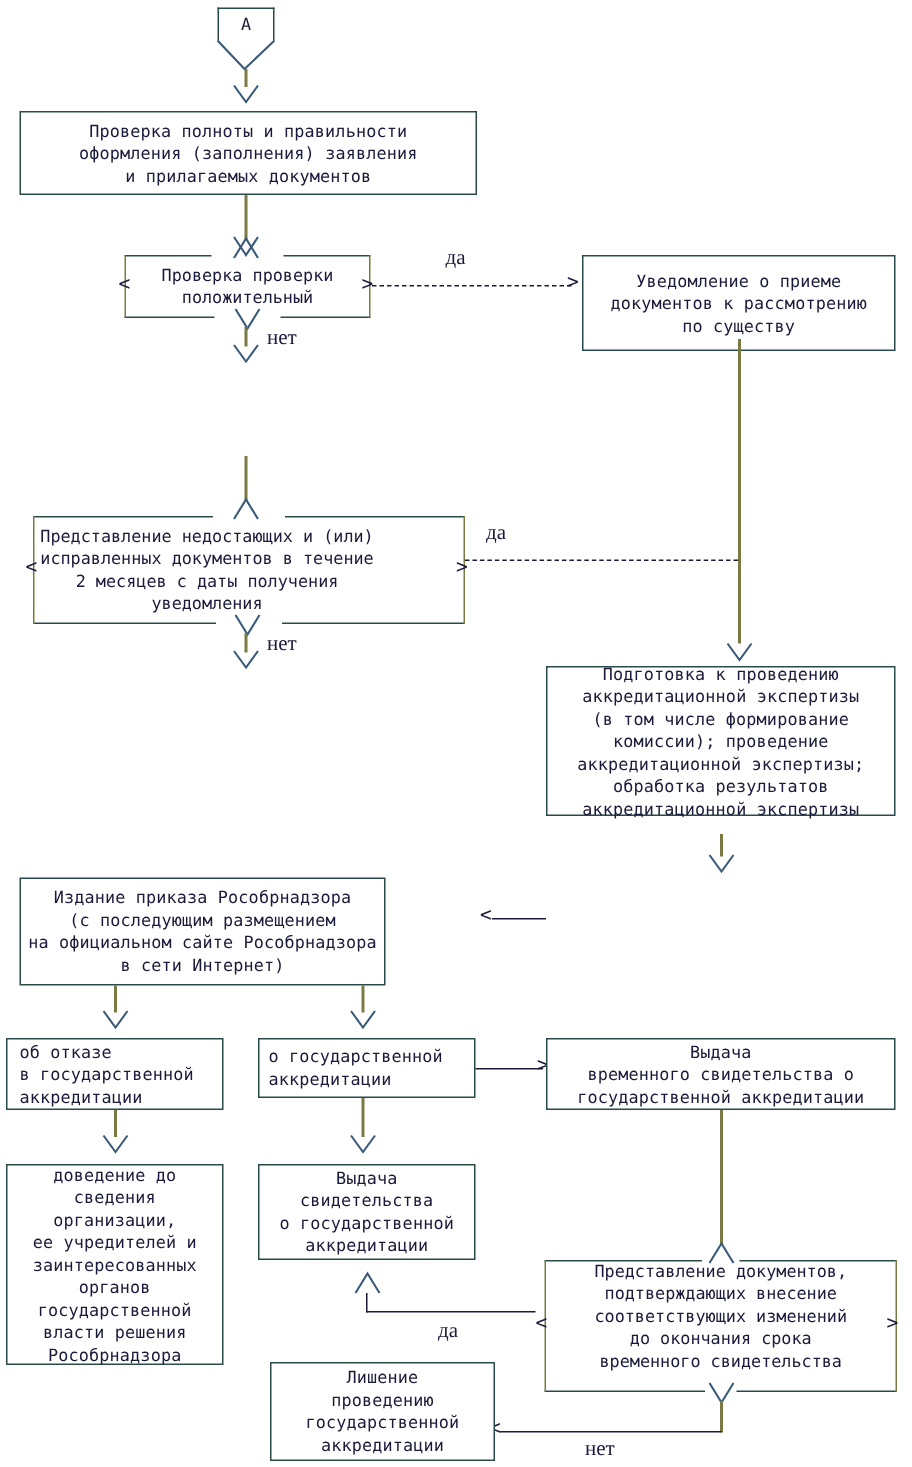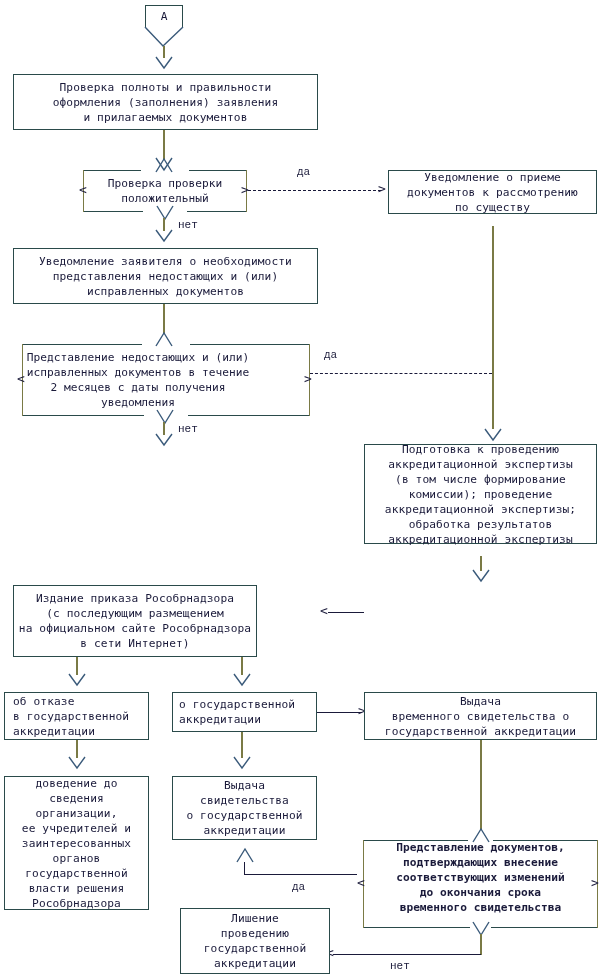--- a/index.html
+++ b/index.html
@@ -89,22 +89,22 @@
     position: absolute;
     font-family: "DejaVu Sans Mono", "Liberation Mono", monospace;
     font-size: 14px;
     line-height: 14px;
     color: #3a5a7a;
     user-select: none;
   }
   .glyph.dark { color: #1a1a3a; }
   .label {
     position: absolute;
-    font-family: Liberation Mono, monospace;
-    font-size: 11px;
+    font-family: Liberation Serif, serif;
+    font-size: 14px;
     line-height: 13px;
     color: #1a1a3a;
     white-space: nowrap;
   }
   
   .ah { position: absolute; }
 </style>
 </head>
 <body>
 
@@ -154,32 +154,29 @@
   <svg class="ah" style="left:155px; top:205px;" width="20" height="16" viewBox="0 0 20 16">
     <path d="M2 1 L10 14 L18 1" fill="none" stroke="#3a5a7a" stroke-width="1.4"></path>
   </svg>
 
   <div class="dline" style="left:248px; top:190px; width:133px;"></div>
   <span class="glyph dark" style="left:378px; top:182px; font-size:13px;">&gt;</span>
   <span class="label" style="left:297px; top:166px;">да</span>
 
   <span class="label" style="left:178px; top:219px;">нет</span>
 
-  <div class="box" style="left:388px; top:170px; width:209px; height:44px;">Уведомление о приеме
+  <div class="box" style="left:388px; top:170px; width:209px; height:64px;">Уведомление о приеме
 документов к рассмотрению
 по существу</div>
 
   <div class="vline" style="left:163px; top:218px; width:2px; height:13px;"></div>
   <svg class="ah" style="left:155px; top:229px;" width="18" height="14" viewBox="0 0 18 14">
     <path d="M1 1 L9 12 L17 1" fill="none" stroke="#3a5a7a" stroke-width="1.4"></path>
   </svg>
 
-  <div class="box" style="left:13px; top:248px; width:305px; height:56px;">Уведомление заявителя о необходимости
-представления недостающих и (или)
-исправленных документов</div>
 
   <div class="vline" style="left:163px; top:304px; width:2px; height:30px;"></div>
   <svg class="ah" style="left:154px; top:331px;" width="20" height="16" viewBox="0 0 20 16">
     <path d="M2 15 L10 2 L18 15" fill="none" stroke="#3a5a7a" stroke-width="1.4"></path>
   </svg>
 
   <div style="position:absolute; left:22px; top:344px; width:288px; height:72px;">
     <div class="dedge h" style="left:0; top:0; width:120px;"></div>
     <div class="dedge h" style="left:168px; top:0; width:120px;"></div>
     <div class="dedge h" style="left:0; top:71px; width:122px;"></div>
@@ -289,21 +286,21 @@
     <path d="M2 15 L10 2 L18 15" fill="none" stroke="#3a5a7a" stroke-width="1.4"></path>
   </svg>
 
   <div style="position:absolute; left:363px; top:840px; width:235px; height:88px;">
     <div class="dedge h" style="left:0; top:0; width:105px;"></div>
     <div class="dedge h" style="left:130px; top:0; width:105px;"></div>
     <div class="dedge h" style="left:0; top:87px; width:107px;"></div>
     <div class="dedge h" style="left:128px; top:87px; width:107px;"></div>
     <div class="dedge v" style="left:0; top:0; height:88px; background:#7a7a45;"></div>
     <div class="dedge v" style="left:234px; top:0; height:88px; background:#7a7a45;"></div>
-    <div class="decision" style="left:0; top:0; width:235px; height:75px; background:transparent;font-weight:bold;">
+    <div class="decision" style="left:0; top:0; width:235px; height:75px; background:transparent;">
       <span class="dbody">Представление документов,
 подтверждающих внесение
 соответствующих изменений
 до окончания срока
 временного свидетельства</span>
     </div>
     <span class="glyph dark" style="left:-6px; top:36px; font-size:13px;">&lt;</span>
     <span class="glyph dark" style="left:228px; top:36px; font-size:13px;">&gt;</span>
   </div>
 

